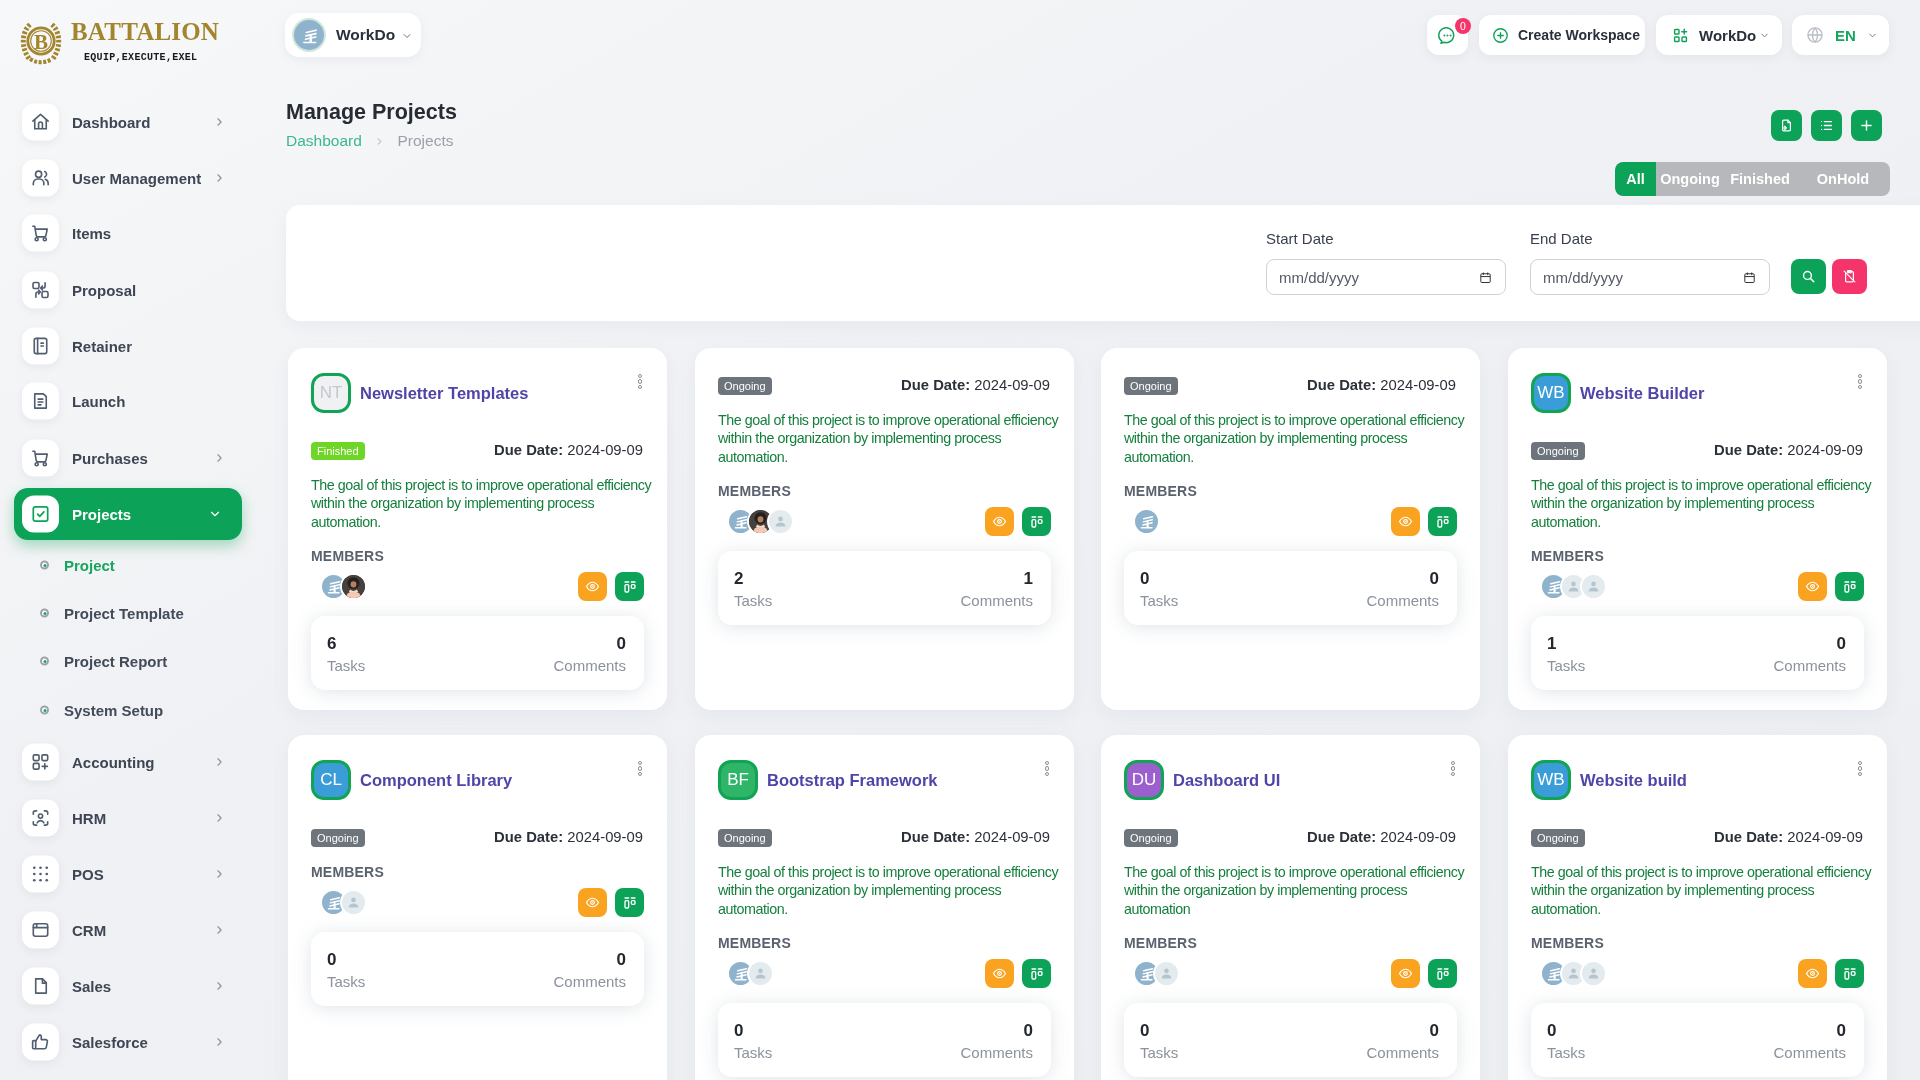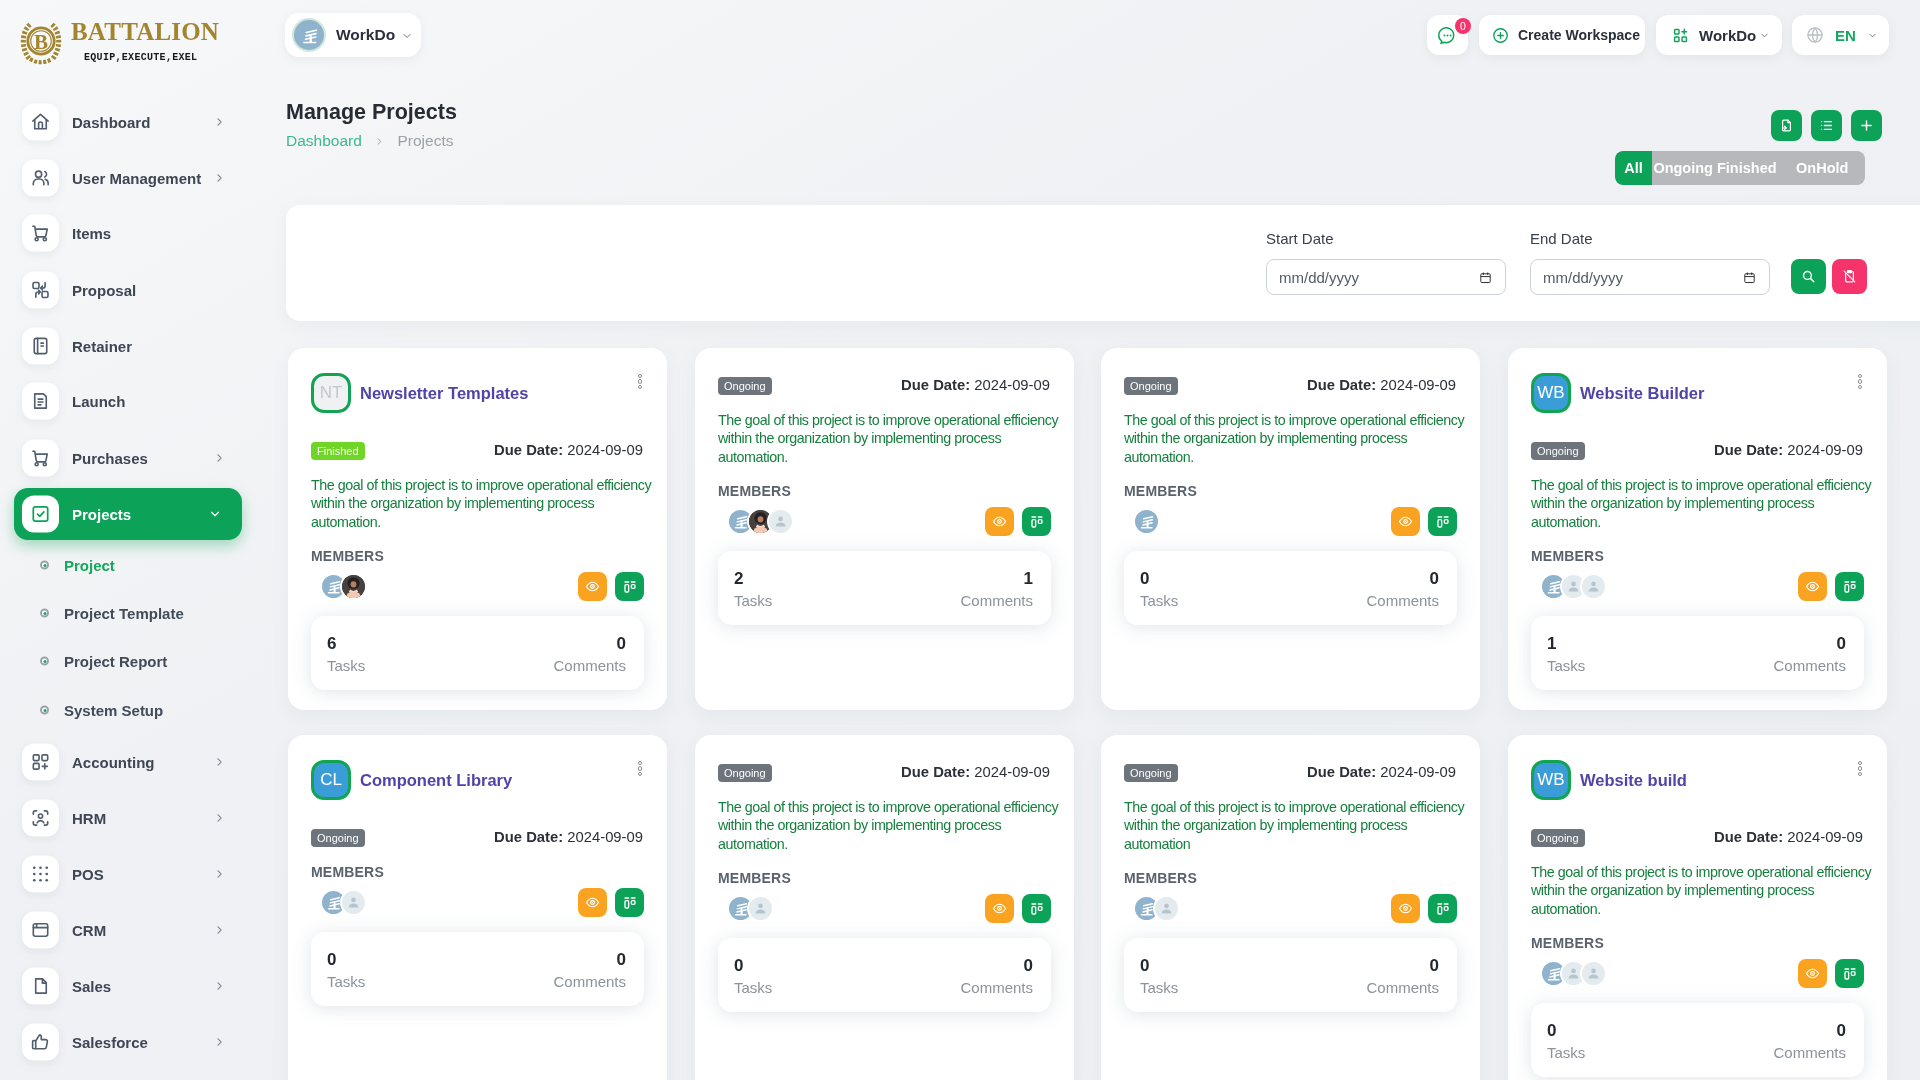--- a/index.html
+++ b/index.html
@@ -17,21 +17,21 @@
   .srow.active .schev { right:20px; color:#fff; }
   .sub { position:absolute; left:0; width:260px; height:48px; }
   .subicon { position:absolute; left:40px; top:50%; transform:translateY(-50%); width:9px; height:9px; border-radius:50%; border:2px solid #9aa3ad; background:#fff; }
   .subicon:after { content:""; position:absolute; left:50%; top:50%; transform:translate(-50%,-50%); width:3px; height:3px; border-radius:50%; background:#18a45c; }
   .sublbl { position:absolute; left:64px; top:50%; transform:translateY(-50%); font-size:15px; font-weight:600; color:#434b59; }
   
   .hbtn { position:absolute; top:15px; height:40px; background:#fff; border-radius:12px; box-shadow:0 3px 10px rgba(160,170,185,.15); display:flex; align-items:center; }
   .htxt { font-size:15px; font-weight:700; color:#2a303b; white-space:nowrap; }
   
   .gbtn { position:absolute; width:31px; height:31px; background:#0ca257; border-radius:8px; display:flex; align-items:center; justify-content:center; }
-  .tabs { position:absolute; left:1615px; top:151px; width:250px; height:34px; background:#b6b8bb; border-radius:8px; display:flex; overflow:hidden; }
+  .tabs { position:absolute; left:1615px; top:162px; width:275px; height:34px; background:#b6b8bb; border-radius:8px; display:flex; overflow:hidden; }
   .tab { color:#fff; font-size:14.5px; font-weight:700; display:flex; align-items:center; justify-content:center; }
   
   .fcard { position:absolute; left:286px; top:205px; width:1863px; height:116px; background:#fff; border-radius:14px; box-shadow:0 6px 18px rgba(169,184,200,.14); }
   .flabel { position:absolute; top:25px; font-size:15px; color:#39414e; }
   .finput { position:absolute; top:54px; width:240px; height:36px; border:1px solid #ced3da; border-radius:8px; background:#fff; color:#49505c; font-size:15px; display:flex; align-items:center; padding:0 12px; justify-content:space-between; }
   .sqbtn { position:absolute; top:54px; width:35px; height:35px; border-radius:8px; display:flex; align-items:center; justify-content:center; }
   
   .card { position:absolute; width:379px; height:362px; background:#fff; border-radius:16px; box-shadow:0 6px 18px rgba(169,184,200,.16); overflow:hidden; }
   .ctop { margin:25px 23px 0 23px; height:40px; position:relative; }
   .cavatar { position:absolute; left:0; top:0; width:40px; height:40px; border-radius:13px; border:3px solid #12a455; display:flex; align-items:center; justify-content:center; font-size:17px; font-weight:400; }
@@ -711,20 +711,29 @@
     </div>
     <div class="cfoot">
         <div class="fnum" style="left:16px">0</div>
         <div class="flab" style="left:16px">Tasks</div>
         <div class="fnum" style="right:18px">0</div>
         <div class="flab" style="right:18px">Comments</div>
       </div>
   </div>
 
   <div class="card" style="left:695px;top:735px">
+    <div class="ctop">
+        <div class="cavatar" style="background:#2eb567;color:#fff">BF</div>
+        <div class="ctitle">Bootstrap Framework</div>
+        <div class="cdots">
+          <i></i>
+          <i></i>
+          <i></i>
+        </div>
+      </div>
     <div class="crow2">
         <div class="badge bon">Ongoing</div>
         <div class="due"><b>Due Date:</b> 2024-09-09</div>
       </div>
     <div class="cdesc">The goal of this project is to improve operational efficiency<br>within the organization by implementing process<br>automation.</div>
     <div class="cmem">MEMBERS</div>
     <div class="cavrow">
       <div class="avstack">
           <div class="av logo">
             <svg width="17" height="17" viewBox="0 0 24 24" style="color:#fff">
@@ -750,20 +759,29 @@
     </div>
     <div class="cfoot">
         <div class="fnum" style="left:16px">0</div>
         <div class="flab" style="left:16px">Tasks</div>
         <div class="fnum" style="right:18px">0</div>
         <div class="flab" style="right:18px">Comments</div>
       </div>
   </div>
 
   <div class="card" style="left:1101px;top:735px">
+    <div class="ctop">
+        <div class="cavatar" style="background:#9c5fce;color:#fff">DU</div>
+        <div class="ctitle">Dashboard UI</div>
+        <div class="cdots">
+          <i></i>
+          <i></i>
+          <i></i>
+        </div>
+      </div>
     <div class="crow2">
         <div class="badge bon">Ongoing</div>
         <div class="due"><b>Due Date:</b> 2024-09-09</div>
       </div>
     <div class="cdesc">The goal of this project is to improve operational efficiency<br>within the organization by implementing process<br>automation</div>
     <div class="cmem">MEMBERS</div>
     <div class="cavrow">
       <div class="avstack">
           <div class="av logo">
             <svg width="17" height="17" viewBox="0 0 24 24" style="color:#fff">

